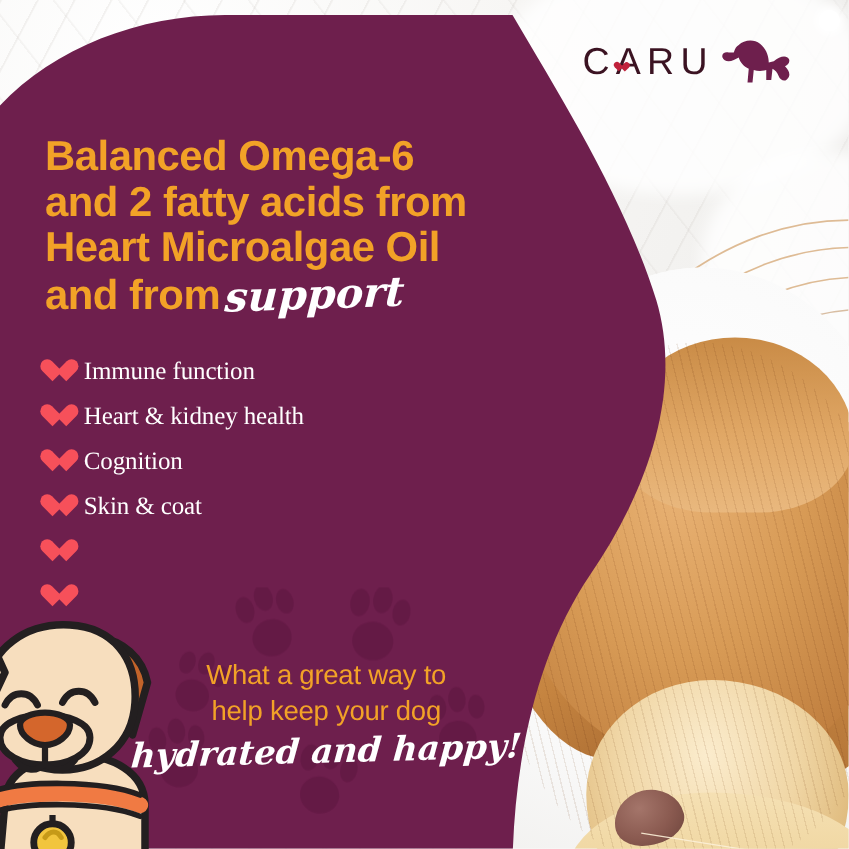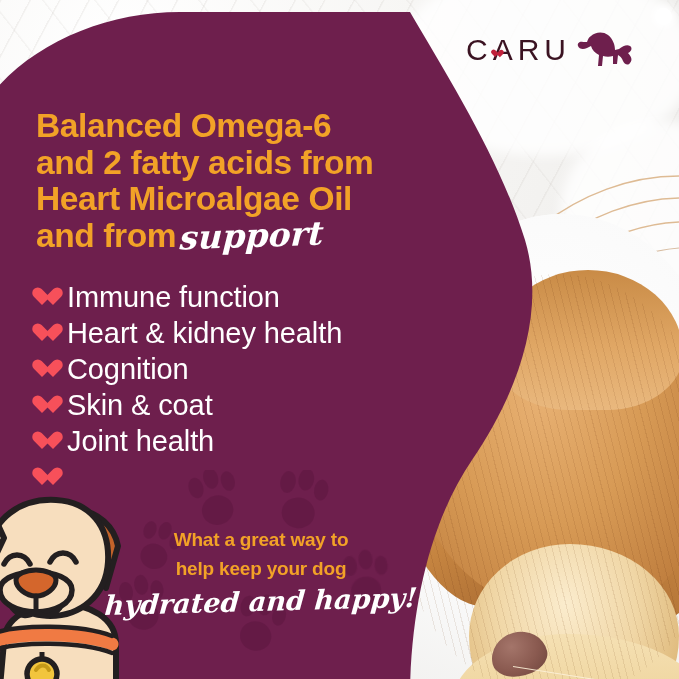--- a/index.html
+++ b/index.html
@@ -143,29 +143,29 @@
   .heart{
     width:21px;height:19px;position:relative;flex:0 0 21px;margin-right:14px;
   }
   .heart:before,.heart:after{
     content:"";position:absolute;top:0;width:11px;height:17px;
     background:#F7505A;border-radius:11px 11px 0 0;
   }
   .heart:before{left:10px;transform:rotate(-45deg);transform-origin:0 100%;}
   .heart:after{left:10px;transform:rotate(45deg);transform-origin:100% 100%;}
   .benefit-label{
-    color:#ffffff;font-size:29px;line-height:26px;font-weight:400;letter-spacing:-.1px;
+    color:#ffffff;font-size:20px;line-height:26px;font-weight:400;letter-spacing:-.1px;font-family:Liberation Serif, serif;
   }
 
   .closing{
     position:absolute;left:96px;top:525px;width:330px;text-align:center;
   }
   .closing .cl{
-    display:block;color:#F2A227;font-size:19px;line-height:29px;
-    font-weight:700;white-space:nowrap;letter-spacing:-.2px;
+    display:block;color:#F2A227;font-size:22px;line-height:29px;
+    font-weight:400;white-space:nowrap;letter-spacing:-.2px;
   }
   .closing .script-happy{
     display:block;margin-top:3px;
     font-family:"DejaVu Serif", serif;
     font-style:italic;font-weight:700;
     color:#ffffff;font-size:27px;letter-spacing:0px;
     transform:skewX(-6deg) rotate(-1.5deg);
     white-space:nowrap;
   }
 
@@ -309,21 +309,20 @@
     <div class="benefit">
       <span class="heart"></span>
       <span class="benefit-label">Cognition</span>
     </div>
     <div class="benefit">
       <span class="heart"></span>
       <span class="benefit-label">Skin &amp; coat</span>
     </div>
     <div class="benefit">
       <span class="heart"></span>
-      <span class="benefit-label">Joint health</span>
     </div>
     <div class="benefit">
       <span class="heart"></span>
     </div>
   </div>
 
   <div class="closing">
     <span class="cl">What a great way to</span>
     <span class="cl">help keep your dog</span>
     <span class="script-happy">hydrated and happy!</span>

